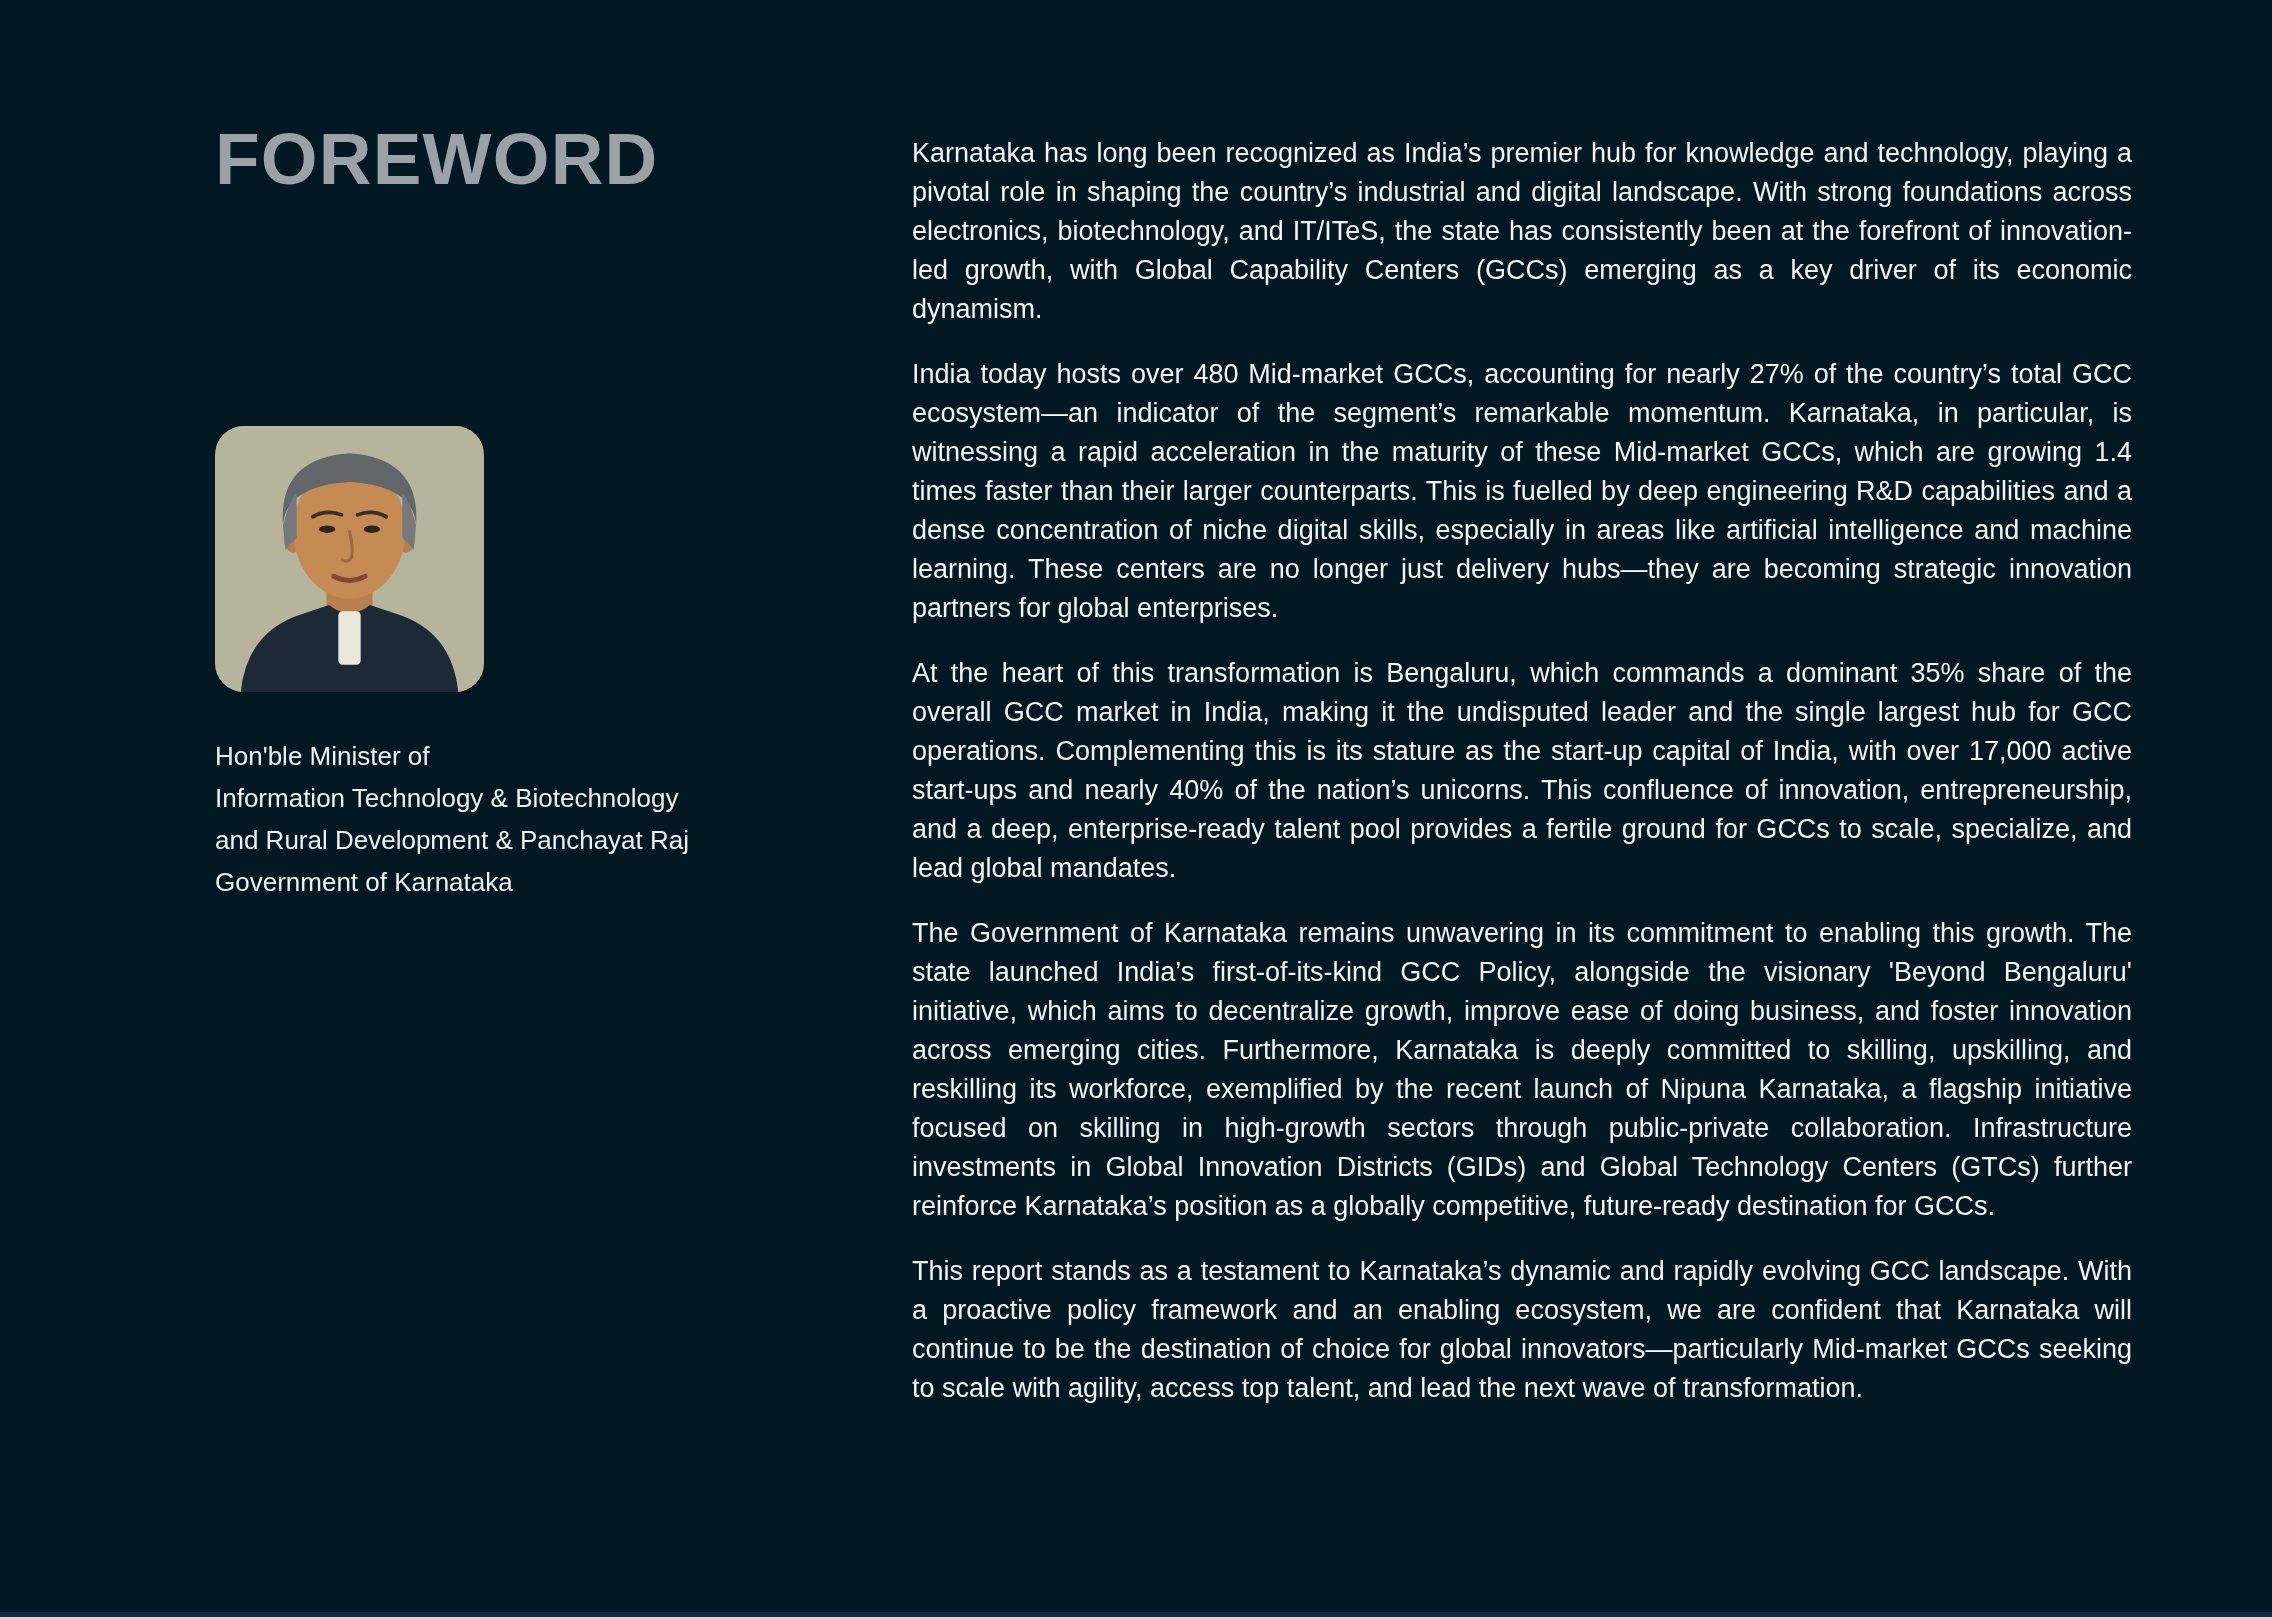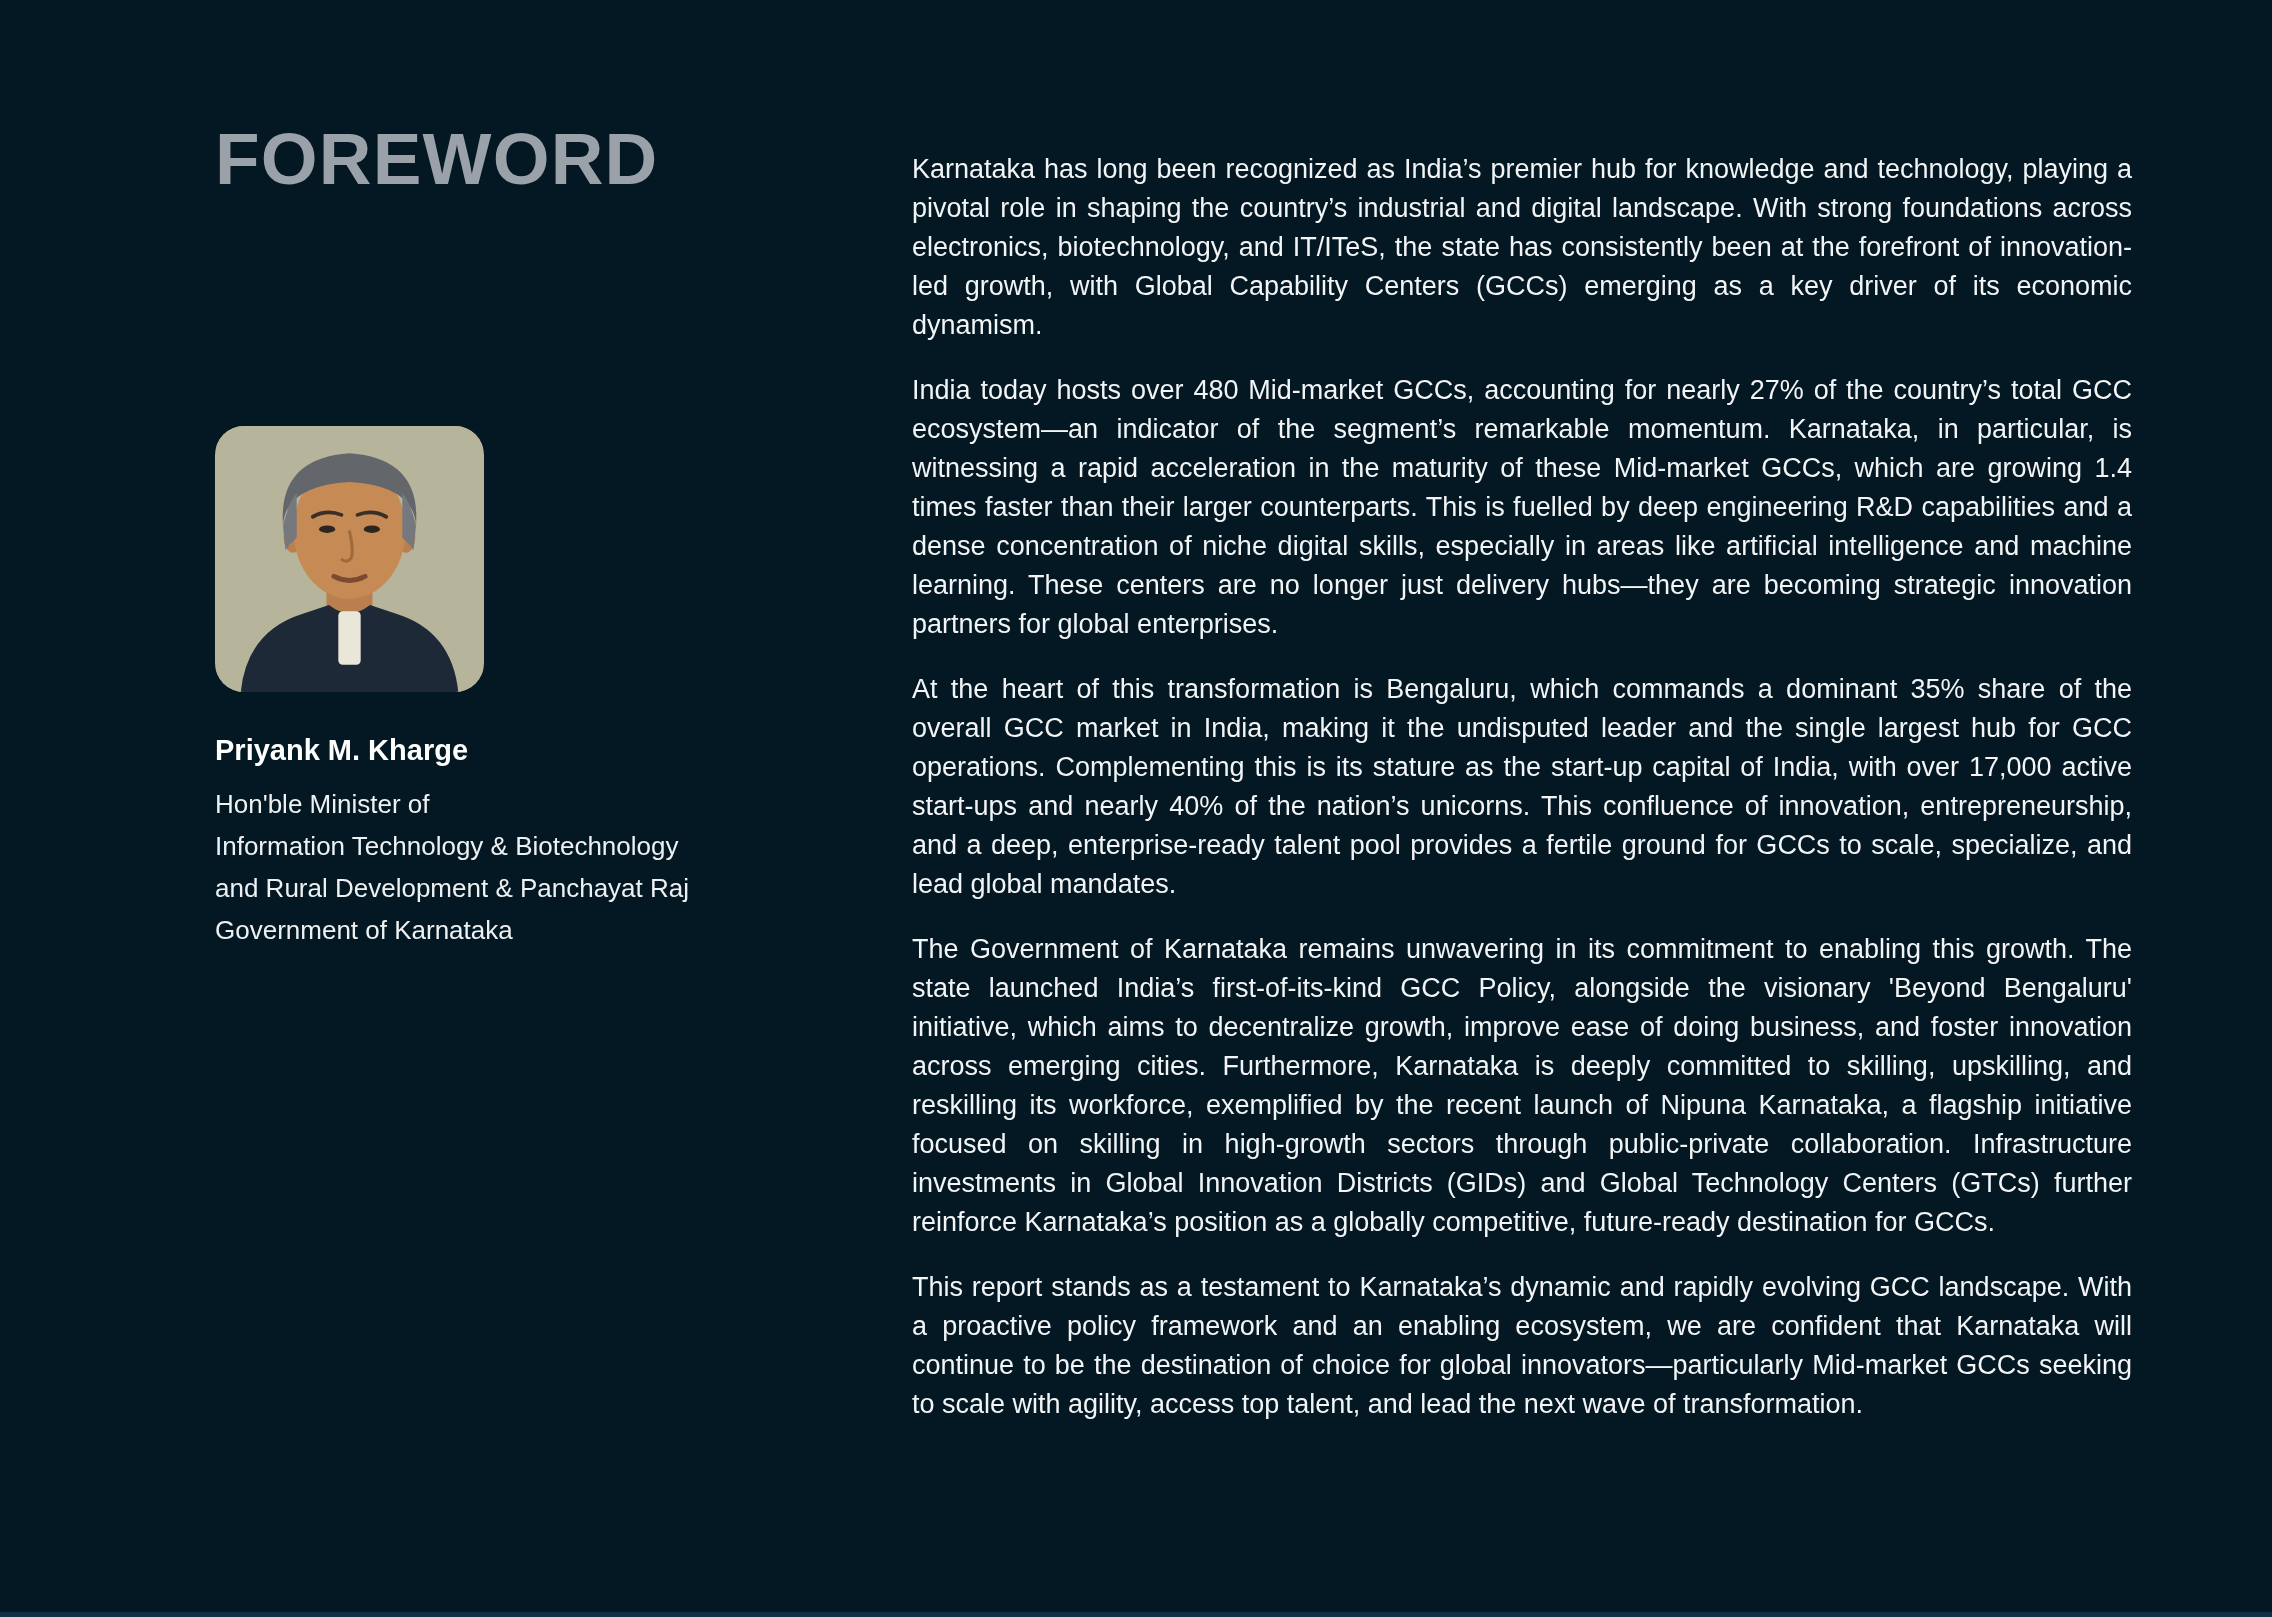--- a/index.html
+++ b/index.html
@@ -39,21 +39,21 @@
   .profile-name{
     font-size:29px;font-weight:700;color:#ffffff;
     margin:0 0 16px 0;line-height:1.1;
   }
   .profile-line{
     font-size:26px;line-height:42px;margin:0;font-weight:400;
   }
 
   
   .body-col{
-    position:absolute;left:912px;top:150px;width:1220px;
+    position:absolute;left:912px;top:134px;width:1220px;
   }
   .body-col p{
     margin:0 0 26px 0;
     font-size:27px;
     line-height:39px;
     color:#f2f4f5;
     text-align:justify;
     text-justify:inter-word;
     font-weight:400;
   }
@@ -98,21 +98,20 @@
         <ellipse cx="179" cy="166" rx="13" ry="6" fill="#2c2520"></ellipse>
         <ellipse cx="251" cy="166" rx="13" ry="6" fill="#2c2520"></ellipse>
 
         <path d="M215 170 q7 28 3 42 q-7 9 -15 3" stroke="#a06b3c" stroke-width="5" fill="none" stroke-linecap="round"></path>
 
         <path d="M190 242 q25 13 50 0" stroke="#7c4a33" stroke-width="8" fill="none" stroke-linecap="round"></path>
       </svg>
     </div>
 
     <div class="profile-block">
-      <p class="profile-name">Priyank M. Kharge</p>
       <p class="profile-line">Hon'ble Minister of</p>
       <p class="profile-line">Information Technology &amp; Biotechnology</p>
       <p class="profile-line">and Rural Development &amp; Panchayat Raj</p>
       <p class="profile-line">Government of Karnataka</p>
     </div>
   </div>
 
   <div class="body-col">
     <p>Karnataka has long been recognized as India’s premier hub for knowledge and technology, playing a pivotal role in shaping the country’s industrial and digital landscape. With strong foundations across electronics, biotechnology, and IT/ITeS, the state has consistently been at the forefront of innovation-led growth, with Global Capability Centers (GCCs) emerging as a key driver of its economic dynamism.</p>
     <p>India today hosts over 480 Mid-market GCCs, accounting for nearly 27% of the country’s total GCC ecosystem—an indicator of the segment’s remarkable momentum. Karnataka, in particular, is witnessing a rapid acceleration in the maturity of these Mid-market GCCs, which are growing 1.4 times faster than their larger counterparts. This is fuelled by deep engineering R&amp;D capabilities and a dense concentration of niche digital skills, especially in areas like artificial intelligence and machine learning. These centers are no longer just delivery hubs—they are becoming strategic innovation partners for global enterprises.</p>

